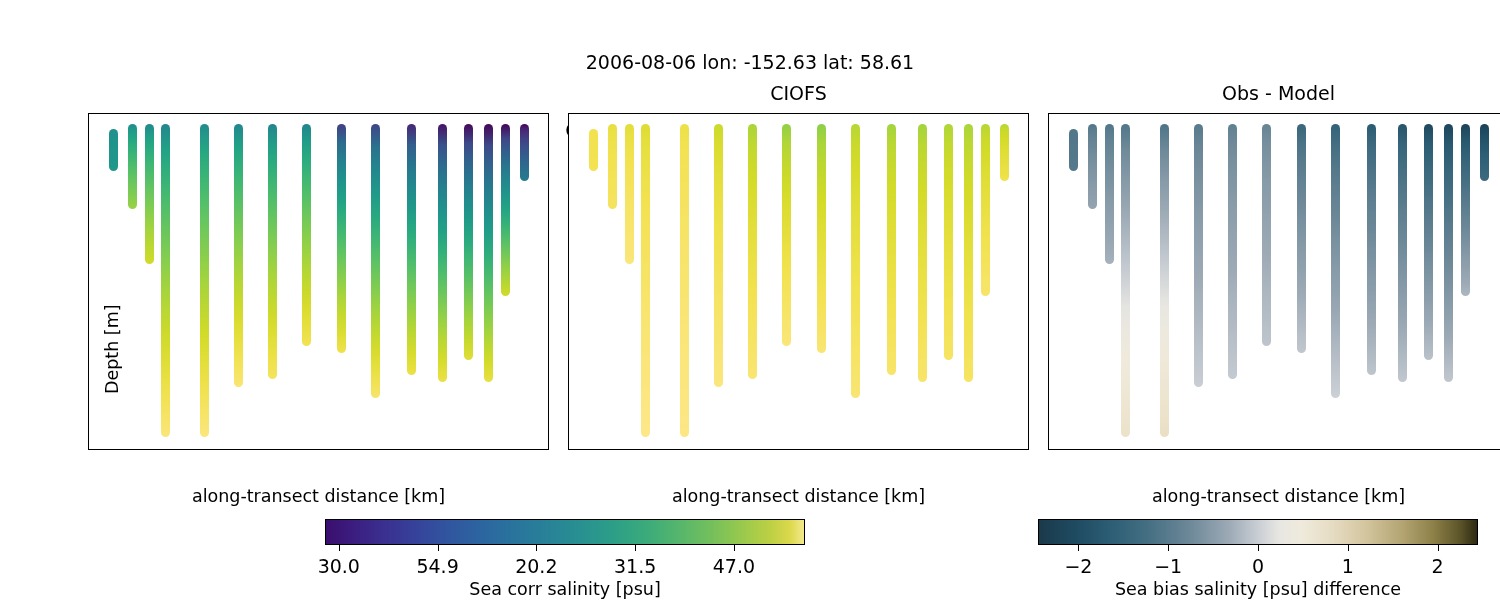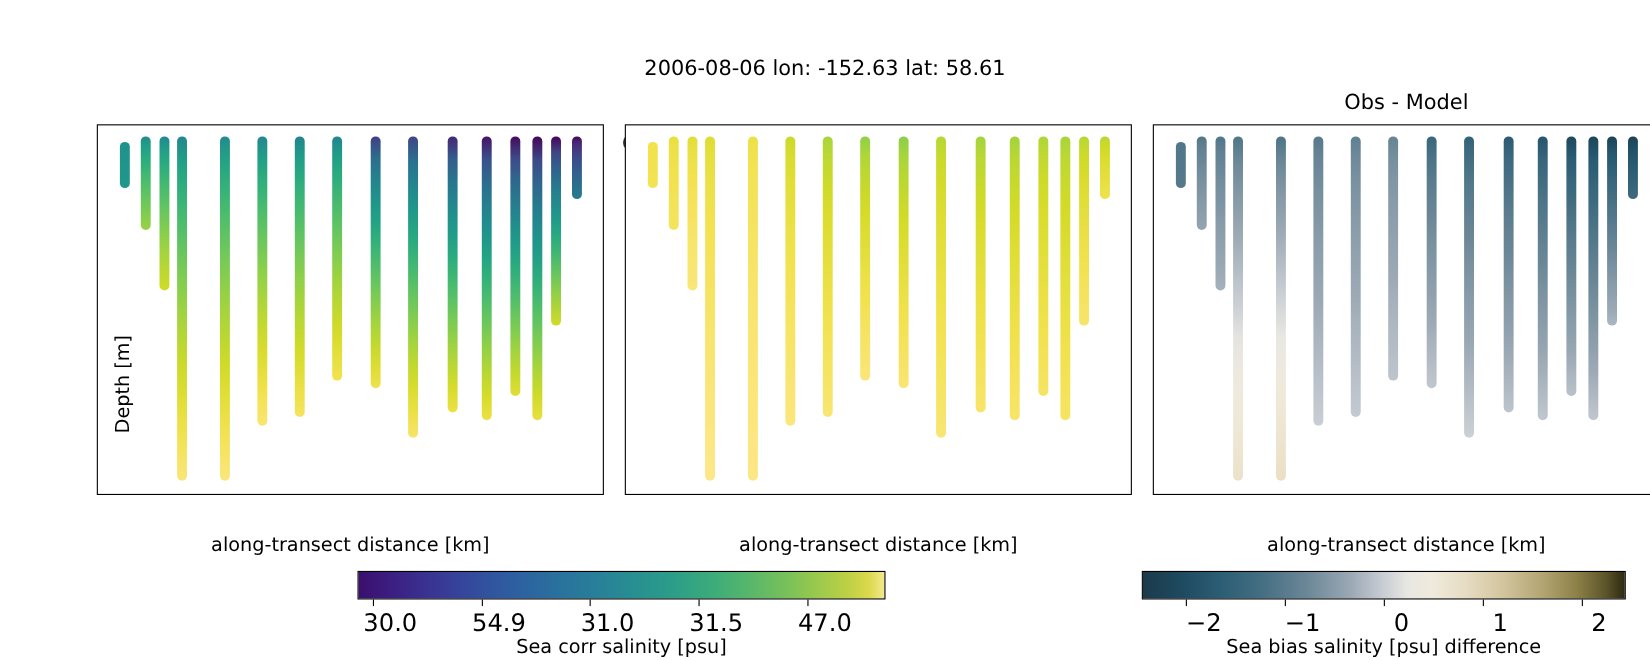--- a/index.html
+++ b/index.html
@@ -30,21 +30,21 @@
   .cbar.viridis{background:linear-gradient(90deg,
       #3a0f6e 0%, #3b1e80 6%, #3a2f8f 12%, #36439a 19%, #31549f 25%,
       #2c64a0 32%, #29739d 39%, #288198 46%, #289091 53%, #2c9e88 60%,
       #3bab7b 67%, #56b66c 74%, #76c05b 81%, #99c94d 87%, #bdd044 93%,
       #dbd84b 97%, #f4e98c 100%);}
   .cbar.delta{background:linear-gradient(90deg,
       #1b3a4b 0%, #1e4a60 8%, #2b5d74 16%, #456f83 25%, #6b8797 34%,
       #9aa8b4 43%, #c9ced4 50%, #e8e7e2 55%, #efeadc 60%, #e6dcc3 67%,
       #d2c49c 75%, #b3a472 83%, #8d8148 90%, #5d552a 96%, #2e2a12 100%);}
   .cbtick{position:absolute;top:26px;height:6px;width:0;border-left:1.1px solid #000;}
-  .cblab{position:absolute;top:36px;transform:translateX(-50%);font-size:22px;white-space:nowrap;margin-left:16px;}
+  .cblab{position:absolute;top:36px;transform:translateX(-50%);font-size:19px;white-space:nowrap;}
   .cbtitle{position:absolute;top:60px;width:100%;text-align:center;font-size:17.5px;white-space:nowrap;}
 </style>
 </head>
 <body>
 
 <div id="root">
 
   <div class="suptitle">
     <div>2006-08-06 lon: -152.63 lat: 58.61</div>
     <div>Cmi Kbnerr: Salinity from CTD transect</div>
@@ -82,20 +82,21 @@
         <div class="ytick" style="top: 182.255px;"></div>
         <div class="ytick" style="top: 225.24px;"></div>
         <div class="ytick" style="top: 268.224px;"></div>
         <div class="ytick" style="top: 311.209px;"></div>
       </div>
     <div class="ylabel-rot">Depth [m]</div>
     <div class="xtitle">along-transect distance [km]</div>
   </div>
 
   <div class="panel" id="panel1" style="left:568px;width:461px;">
+    <div class="ptitle">CIOFS</div>
     <div class="frame">
       <div class="plotarea" id="plot1">
           <div class="cast" style="left: 19.8618px; top: 15.4745px; width: 9px; height: 41.2653px; background: linear-gradient(rgb(240, 226, 77) 0%, rgb(241, 226, 78) 8.3%, rgb(241, 226, 78) 16.7%, rgb(242, 226, 79) 25%, rgb(242, 226, 79) 33.3%, rgb(242, 226, 80) 41.7%, rgb(242, 226, 80) 50%, rgb(242, 226, 81) 58.3%, rgb(242, 226, 81) 66.7%, rgb(243, 226, 82) 75%, rgb(243, 226, 82) 83.3%, rgb(243, 226, 83) 91.7%, rgb(243, 226, 83) 100%);"></div>
           <div class="cast" style="left: 38.6016px; top: 10.3163px; width: 9px; height: 84.25px; background: linear-gradient(rgb(230, 223, 63) 0%, rgb(235, 224, 69) 8.3%, rgb(237, 225, 72) 16.7%, rgb(239, 225, 75) 25%, rgb(240, 226, 77) 33.3%, rgb(242, 226, 79) 41.7%, rgb(242, 226, 81) 50%, rgb(243, 226, 84) 58.3%, rgb(243, 227, 86) 66.7%, rgb(244, 227, 88) 75%, rgb(244, 227, 91) 83.3%, rgb(245, 227, 93) 91.7%, rgb(245, 227, 95) 100%);"></div>
           <div class="cast" style="left: 56.4045px; top: 10.3163px; width: 9px; height: 139.27px; background: linear-gradient(rgb(224, 222, 56) 0%, rgb(233, 224, 67) 8.3%, rgb(237, 225, 73) 16.7%, rgb(241, 226, 78) 25%, rgb(243, 226, 84) 33.3%, rgb(244, 227, 89) 41.7%, rgb(245, 227, 95) 50%, rgb(246, 228, 100) 58.3%, rgb(247, 228, 104) 66.7%, rgb(248, 229, 109) 75%, rgb(249, 229, 113) 83.3%, rgb(249, 229, 118) 91.7%, rgb(250, 230, 122) 100%);"></div>
           <div class="cast" style="left: 72.3333px; top: 10.3163px; width: 9px; height: 312.929px; background: linear-gradient(rgb(221, 221, 50) 0%, rgb(231, 224, 65) 8.3%, rgb(237, 225, 73) 16.7%, rgb(242, 226, 79) 25%, rgb(244, 227, 88) 33.3%, rgb(245, 227, 95) 41.7%, rgb(246, 228, 102) 50%, rgb(248, 229, 109) 58.3%, rgb(249, 229, 115) 66.7%, rgb(250, 230, 121) 75%, rgb(251, 230, 126) 83.3%, rgb(252, 231, 132) 91.7%, rgb(253, 231, 137) 100%);"></div>
           <div class="cast" style="left: 110.75px; top: 10.3163px; width: 9px; height: 312.929px; background: linear-gradient(rgb(236, 225, 71) 0%, rgb(243, 226, 82) 8.3%, rgb(244, 227, 89) 16.7%, rgb(245, 227, 95) 25%, rgb(246, 228, 101) 33.3%, rgb(247, 228, 106) 41.7%, rgb(248, 229, 110) 50%, rgb(249, 229, 115) 58.3%, rgb(250, 229, 119) 66.7%, rgb(250, 230, 122) 75%, rgb(251, 230, 126) 83.3%, rgb(252, 230, 130) 91.7%, rgb(252, 231, 133) 100%);"></div>
           <div class="cast" style="left: 145.419px; top: 10.3163px; width: 9px; height: 263.066px; background: linear-gradient(rgb(202, 218, 43) 0%, rgb(218, 220, 47) 8.3%, rgb(225, 222, 56) 16.7%, rgb(231, 223, 64) 25%, rgb(236, 225, 71) 33.3%, rgb(240, 226, 77) 41.7%, rgb(243, 226, 84) 50%, rgb(244, 227, 92) 58.3%, rgb(246, 228, 99) 66.7%, rgb(247, 228, 106) 75%, rgb(248, 229, 113) 83.3%, rgb(250, 229, 119) 91.7%, rgb(251, 230, 125) 100%);"></div>
           <div class="cast" style="left: 179.15px; top: 10.3163px; width: 9px; height: 254.469px; background: linear-gradient(rgb(168, 213, 59) 0%, rgb(192, 216, 48) 8.3%, rgb(205, 218, 42) 16.7%, rgb(215, 220, 42) 25%, rgb(221, 221, 51) 33.3%, rgb(227, 222, 59) 41.7%, rgb(232, 224, 66) 50%, rgb(237, 225, 73) 58.3%, rgb(242, 226, 80) 66.7%, rgb(244, 227, 89) 75%, rgb(245, 228, 97) 83.3%, rgb(247, 228, 106) 91.7%, rgb(249, 229, 114) 100%);"></div>
           <div class="cast" style="left: 212.882px; top: 10.3163px; width: 9px; height: 221.801px; background: linear-gradient(rgb(144, 208, 72) 0%, rgb(176, 214, 55) 8.3%, rgb(192, 216, 48) 16.7%, rgb(205, 218, 42) 25%, rgb(215, 220, 43) 33.3%, rgb(223, 221, 53) 41.7%, rgb(229, 223, 62) 50%, rgb(236, 225, 71) 58.3%, rgb(242, 226, 79) 66.7%, rgb(244, 227, 90) 75%, rgb(246, 228, 101) 83.3%, rgb(248, 229, 111) 91.7%, rgb(250, 230, 122) 100%);"></div>
@@ -164,21 +165,21 @@
   </div>
 
   <div class="cbwrap" id="cb0" style="left:325px;top:519px;width:480px;">
     <div class="cbar viridis"></div>
     <div class="cbtitle">Sea corr salinity [psu]</div>
   <div class="cbtick" style="left: 13.8272px;"></div>
       <div class="cblab" style="left: 13.8272px;">30.0</div>
       <div class="cbtick" style="left: 112.593px;"></div>
       <div class="cblab" style="left: 112.593px;">54.9</div>
       <div class="cbtick" style="left: 211.358px;"></div>
-      <div class="cblab" style="left: 211.358px;">31.0</div>
+      <div class="cblab" style="left: 211.358px;">20.2</div>
       <div class="cbtick" style="left: 310.123px;"></div>
       <div class="cblab" style="left: 310.123px;">31.5</div>
       <div class="cbtick" style="left: 408.889px;"></div>
       <div class="cblab" style="left: 408.889px;">47.0</div>
     </div>
 
   <div class="cbwrap" id="cb1" style="left:1038px;top:519px;width:440px;">
     <div class="cbar delta"></div>
     <div class="cbtitle">Sea bias salinity [psu] difference</div>
   <div class="cbtick" style="left: 40.4082px;"></div>

